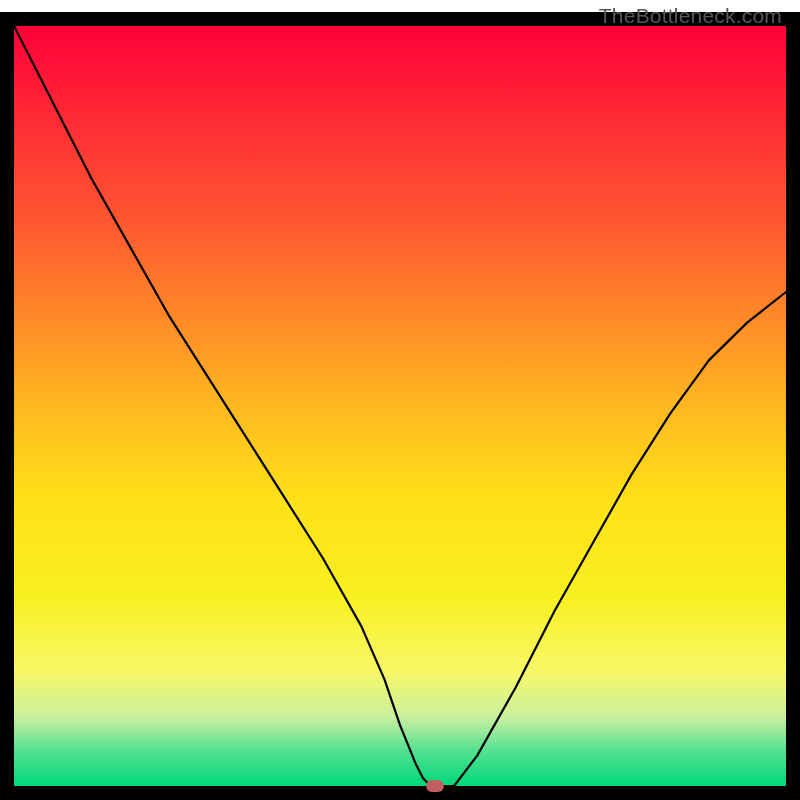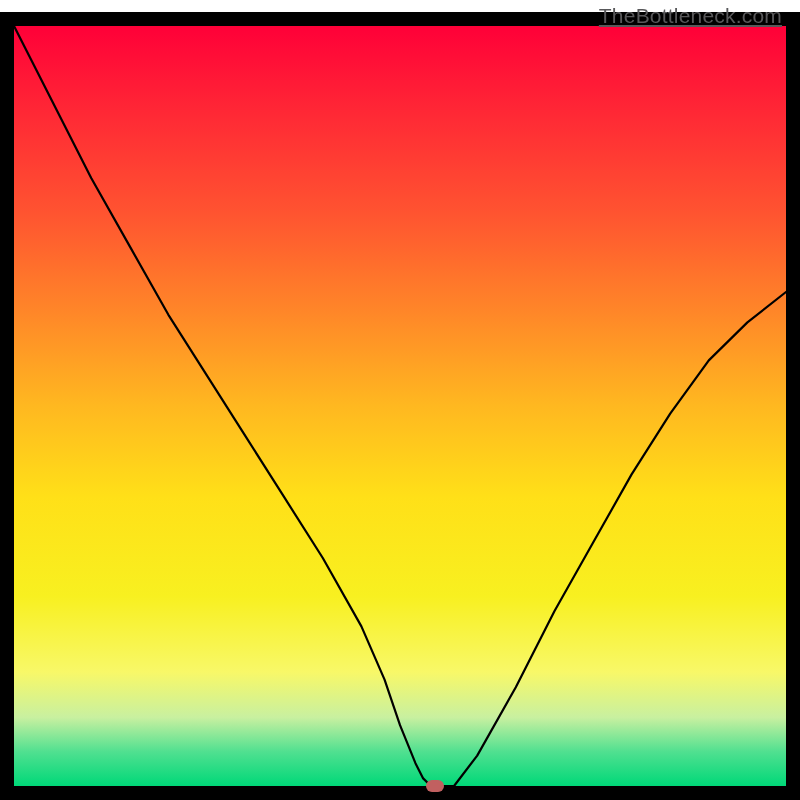--- a/index.html
+++ b/index.html
@@ -16,21 +16,20 @@
     display: block;
   }
   .watermark {
     position: absolute;
     top: 4px;
     right: 18px;
     font-family: Arial, Helvetica, sans-serif;
     font-size: 21px;
     color: #58585a;
     letter-spacing: 0.2px;
-    text-decoration: underline;
   }
   .marker {
     position: absolute;
     width: 18px;
     height: 12px;
     border-radius: 6px;
     background: #c16060;
     transform: translate(-50%, -50%);
   }
 </style>

